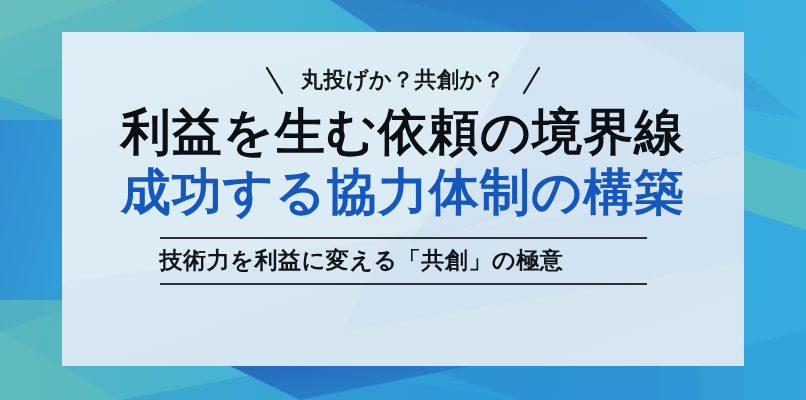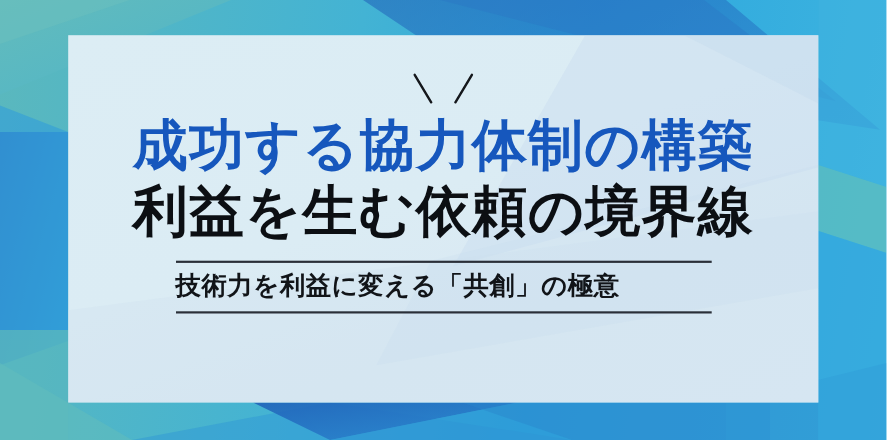--- a/index.html
+++ b/index.html
@@ -177,28 +177,29 @@
       <polygon points="0,250 682,160 682,334 0,334" fill="#cfe1f0" opacity="0.38"></polygon>
       <polygon points="330,205 682,118 682,230 280,300" fill="#c3d9ec" opacity="0.22"></polygon>
     </svg>
 
     <div class="card-inner">
 
       <div class="kicker">
         <svg class="slash" viewBox="0 0 20 30">
           <line x1="2" y1="3" x2="17" y2="28" stroke="#15181c" stroke-width="2.2" stroke-linecap="round"></line>
         </svg>
+        <span class="kicker-text">丸投げか？共創か？</span>
         <svg class="slash" viewBox="0 0 20 30">
           <line x1="18" y1="3" x2="3" y2="28" stroke="#15181c" stroke-width="2.2" stroke-linecap="round"></line>
         </svg>
       </div>
 
       <div class="headline">
+        <div class="headline-line dark">利益を生む依頼の境界線</div>
         <div class="headline-line accent">成功する協力体制の構築</div>
-        <div class="headline-line dark">利益を生む依頼の境界線</div>
       </div>
 
       <div class="subtitle-block">
         <div class="subtitle-text">技術力を利益に変える「共創」の極意</div>
       </div>
 
     </div>
   </div>
 </div>
 

